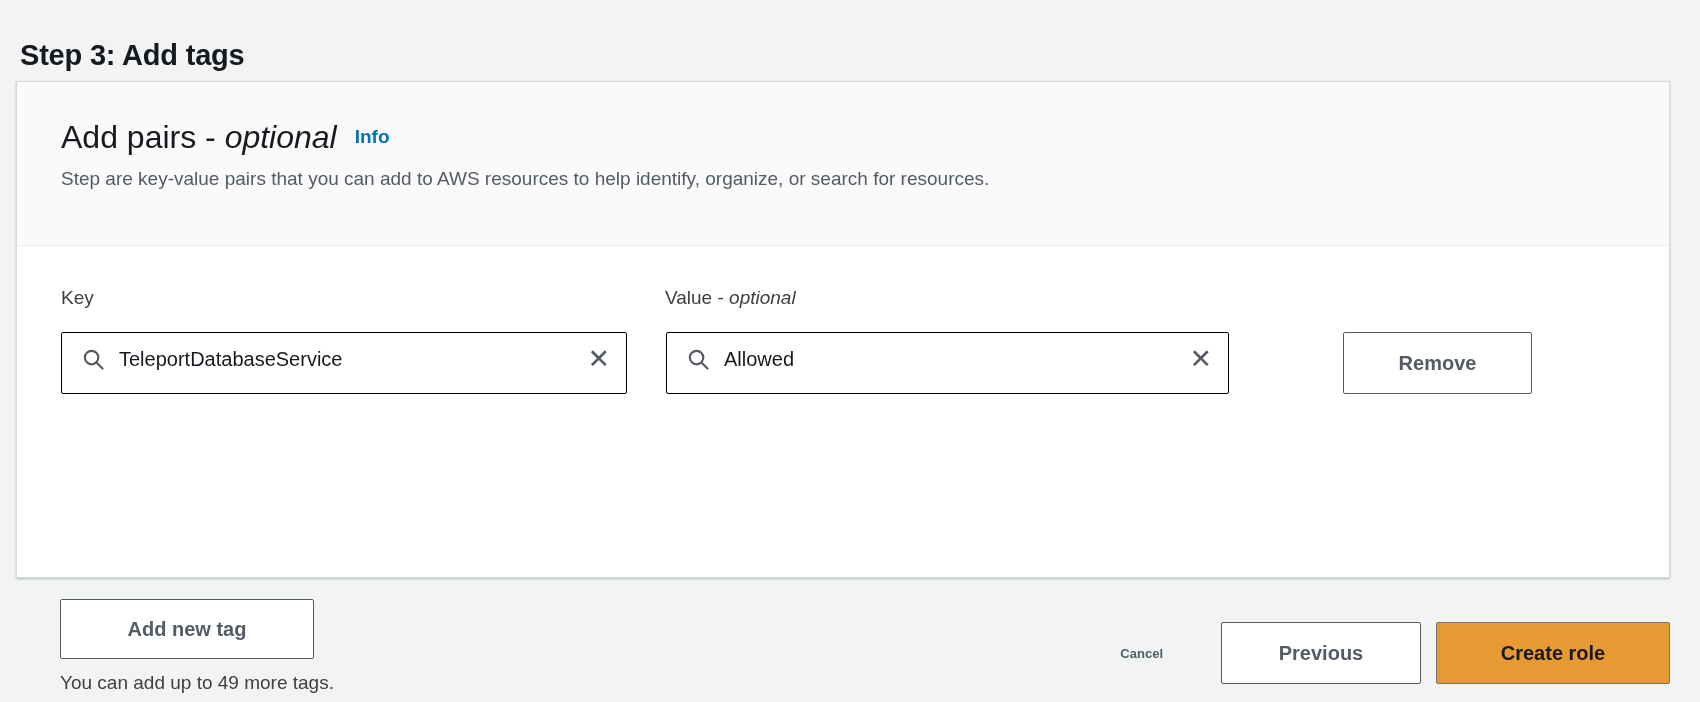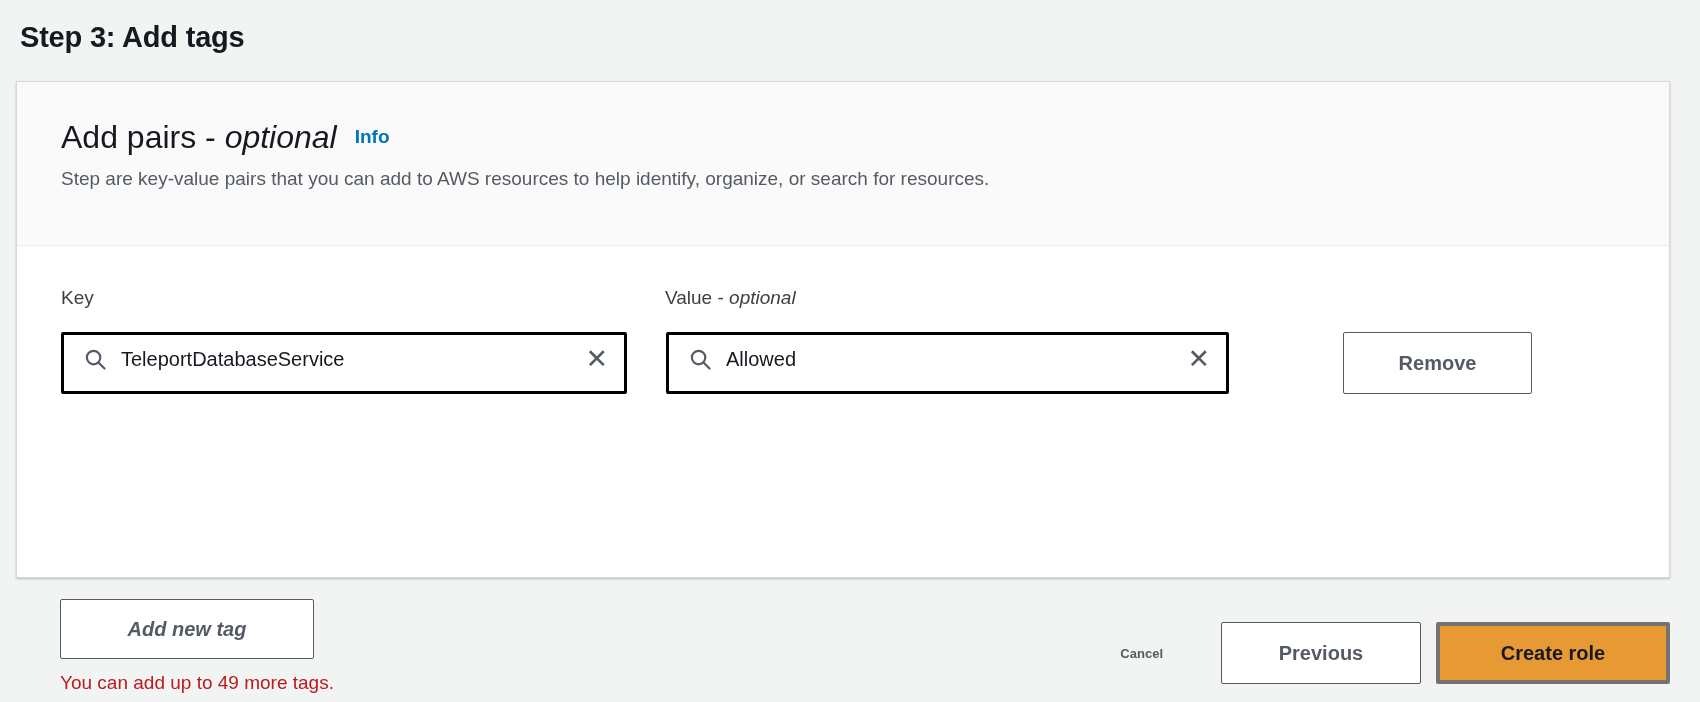--- a/index.html
+++ b/index.html
@@ -6,21 +6,21 @@
   body{
     width:1700px;height:702px;
     background:#f2f3f3;
     font-family:"Liberation Sans",sans-serif;
     color:#16191f;
     overflow:hidden;
   }
   .app{position:relative;width:1700px;height:702px;}
 
   .page-title{
-    position:absolute;left:20px;top:2px;
+    position:absolute;left:20px;top:20px;
     font-size:29px;font-weight:700;color:#16191f;
     letter-spacing:-0.2px;
   }
 
   .card{
     position:absolute;left:16px;top:81px;width:1654px;height:497px;
     background:#ffffff;border:1px solid #d5dbdb;box-sizing:border-box;
     box-shadow:0 1px 2px rgba(0,28,36,0.25);
   }
   .card-header{
@@ -40,21 +40,21 @@
 
   .field-label{
     position:absolute;top:40px;font-size:19px;color:#404040;line-height:24px;
   }
   .field-label .opt{font-style:italic;}
   .label-key{left:44px;}
   .label-value{left:648px;}
 
   .search-box{
     position:absolute;top:86px;height:62px;box-sizing:border-box;
-    background:#fff;border:3px solid #000000;border-radius:2px;
+    background:#fff;border:1px solid #000000;border-radius:2px;
     display:flex;align-items:center;padding:0 16px 8px 20px;
   }
   .box-key{left:44px;width:566px;}
   .box-value{left:649px;width:563px;justify-content:flex-end;}
   .search-box svg{flex:0 0 auto;display:block;}
   .search-box input{
     flex:1 1 auto;min-width:0;border:none;outline:none;background:transparent;
     font-family:"Liberation Sans",sans-serif;font-size:20px;color:#16191f;
     margin-left:14px;padding:0;
   }
@@ -67,40 +67,40 @@
   .btn{
     box-sizing:border-box;cursor:pointer;
     font-family:"Liberation Sans",sans-serif;font-weight:700;font-size:20px;
     display:flex;align-items:center;justify-content:center;
     border-radius:2px;
   }
   .btn-secondary{
     background:#ffffff;border:1px solid #545b64;color:#545b64;
   }
   .btn-remove{position:absolute;left:1326px;top:86px;width:189px;height:62px;}
-  .btn-add-tag{position:absolute;left:43px;top:353px;width:254px;height:60px;font-style:italic;}
+  .btn-add-tag{position:absolute;left:43px;top:353px;width:254px;height:60px;}
 
   .remaining-note{
     position:absolute;left:43px;top:426px;
-    font-size:19px;color:#b91c1c;
+    font-size:19px;color:#404040;
   }
 
   .footer{
     position:absolute;top:622px;right:30px;height:62px;
     display:flex;align-items:center;
   }
   .btn-link{
     background:transparent;border:none;color:#545b64;
     font-family:"Liberation Sans",sans-serif;font-weight:700;font-size:13px;
     cursor:pointer;margin-right:58px;padding:0;
   }
   .btn-previous{width:200px;height:62px;margin-right:15px;}
   .btn-primary{
     width:234px;height:62px;
-    background:#e79a34;border:4px solid #737373;color:#16191f;
+    background:#e79a34;border:1px solid #737373;color:#16191f;
   }
 </style>
 </head>
 <body>
 
 <div class="app">
 
   <h1 class="page-title">Step 3: Add tags</h1>
 
   <div class="card">

